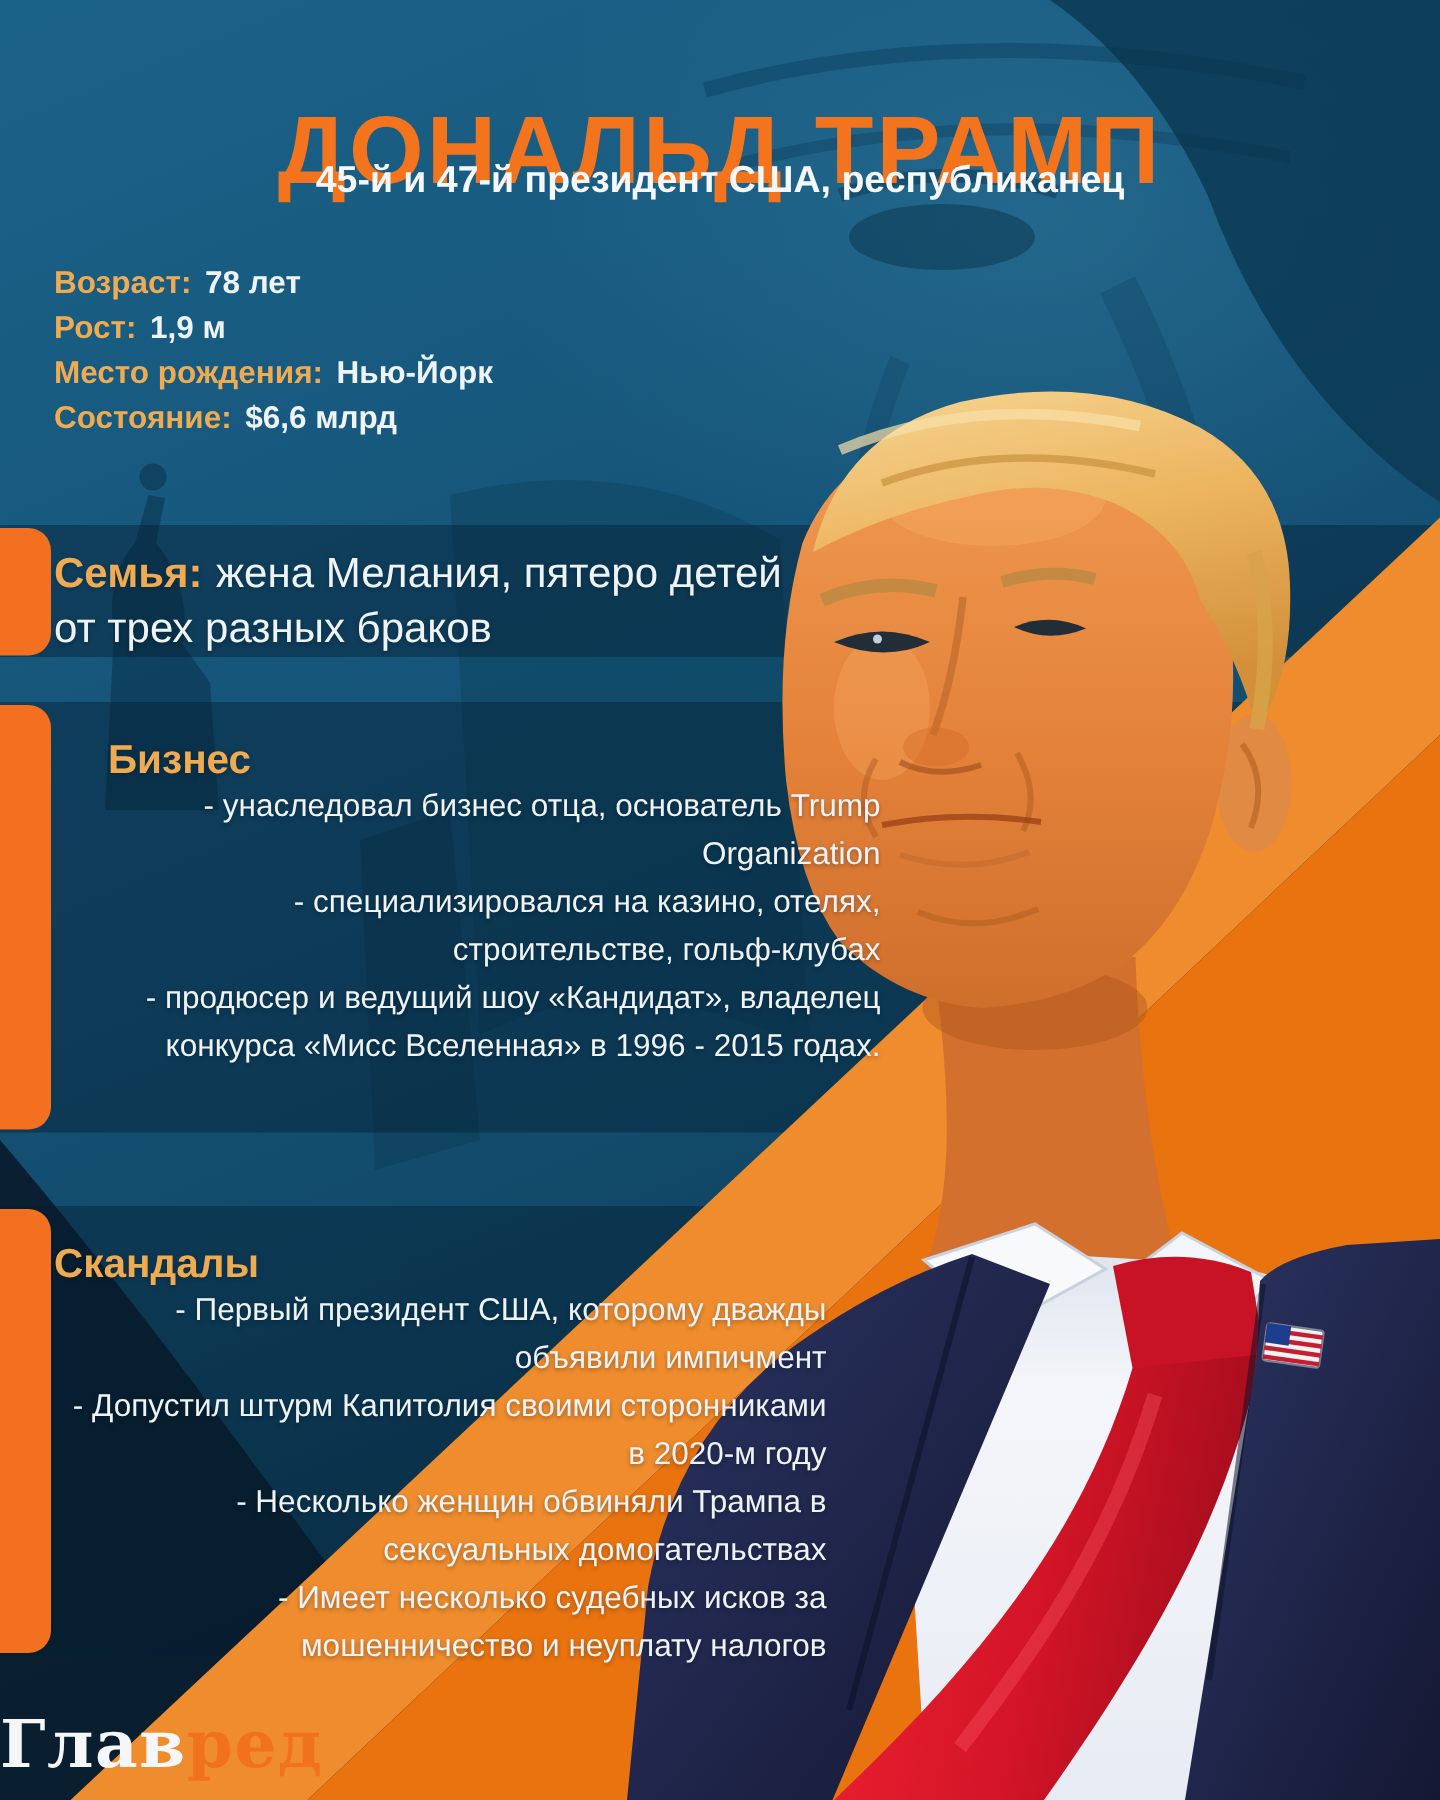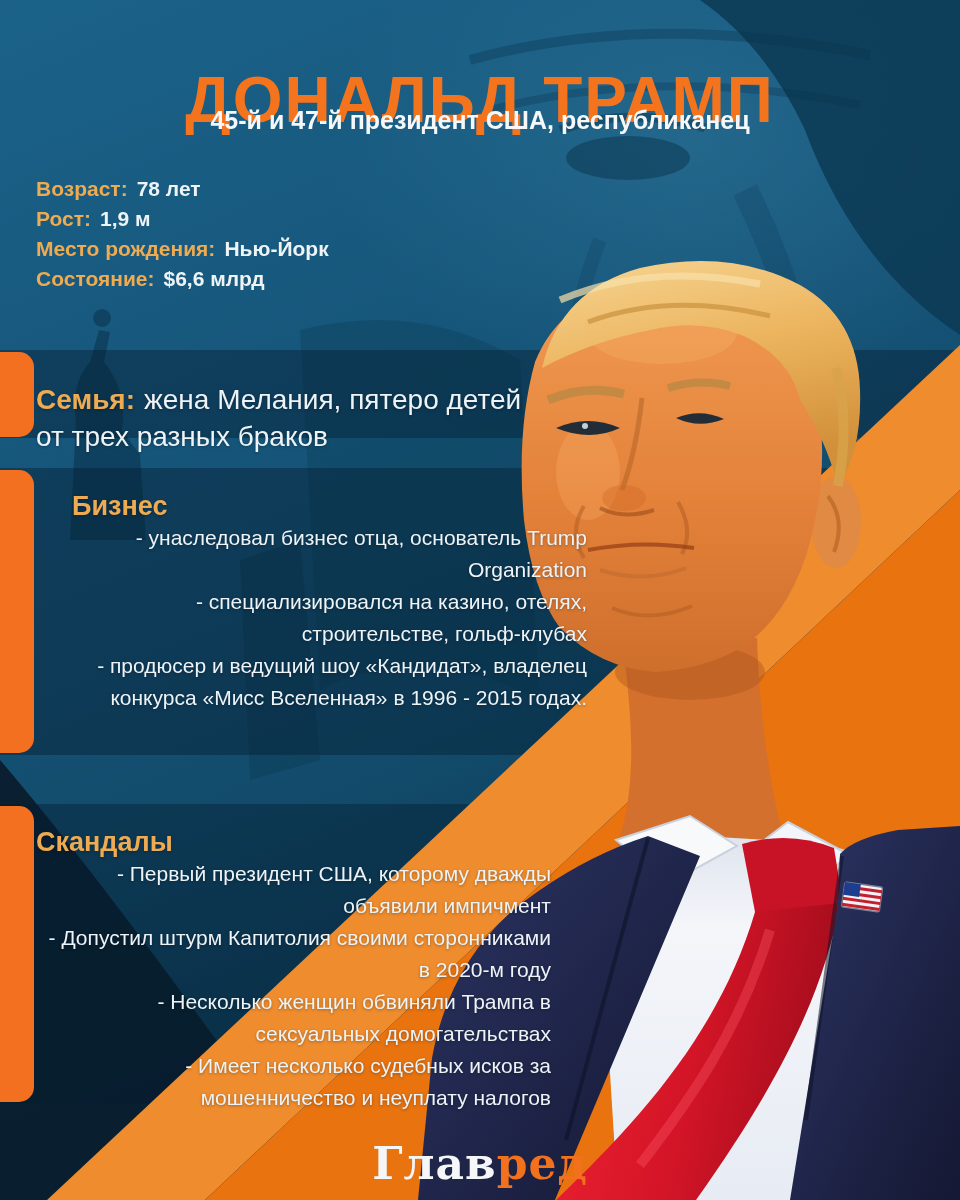--- a/index.html
+++ b/index.html
@@ -11,26 +11,26 @@
   svg.scene{position:absolute;inset:0;pointer-events:none;}
   .txt{position:absolute;z-index:5;color:#eef3f6;}
   .title{top:24px;left:0;right:0;text-align:center;
     font-family:Liberation Sans, sans-serif;font-weight:bold;font-size:64px;line-height:1.05;
     letter-spacing:2px;color:#f4731d;}
   .subtitle{top:105px;left:0;right:0;text-align:center;font-weight:bold;font-size:25px;line-height:1.2;color:#f5f8fa;}
   .stats{top:174px;left:36px;list-style:none;margin:0;padding:0;}
   .stats li{font-weight:bold;font-size:21px;line-height:30px;white-space:nowrap;}
   .lbl{color:#eeab52;font-weight:bold;margin-right:9px;}
   .sec{text-shadow:0 1px 3px rgba(4,20,34,.35);}
-  .family{top:363px;left:36px;width:490px;font-size:28px;line-height:37px;margin-top:18px;}
+  .family{top:363px;left:36px;width:490px;font-size:28px;line-height:37px;}
   .business{top:490px;left:36px;width:515px;margin-left:36px;}
   .scandals{top:826px;left:36px;width:515px;}
   .sec h2{margin:0;font-size:27px;line-height:32px;color:#eeab52;font-weight:bold;}
   .sec p{margin:0;font-size:21px;line-height:32px;font-weight:normal;text-align:right;}
-  .logo{top:1138px;left:0;right:0;text-align:center;
+  .logo{top:1138px;left:0;right:0;
     font-family:"DejaVu Serif",serif;font-weight:bold;font-size:44px;letter-spacing:1px;color:#f5f6f8;}
   .logo .accent{color:#f2711d;}
 </style>
 </head>
 <body>
 
 <div id="canvas">
 
   <svg class="scene" viewBox="0 0 960 1200">
     <defs>

